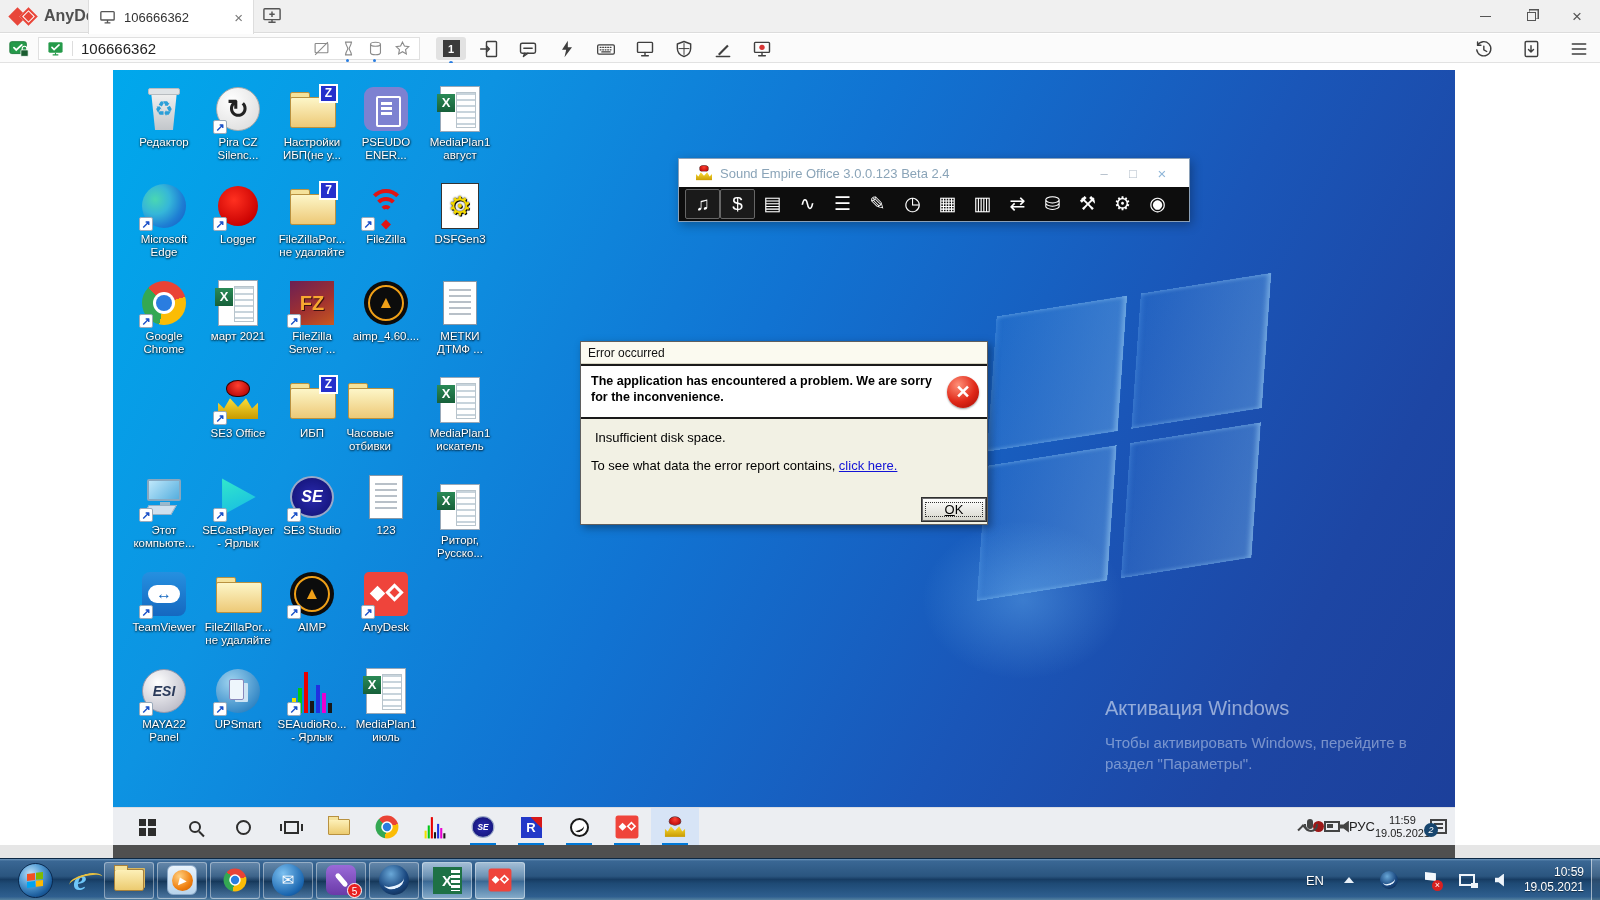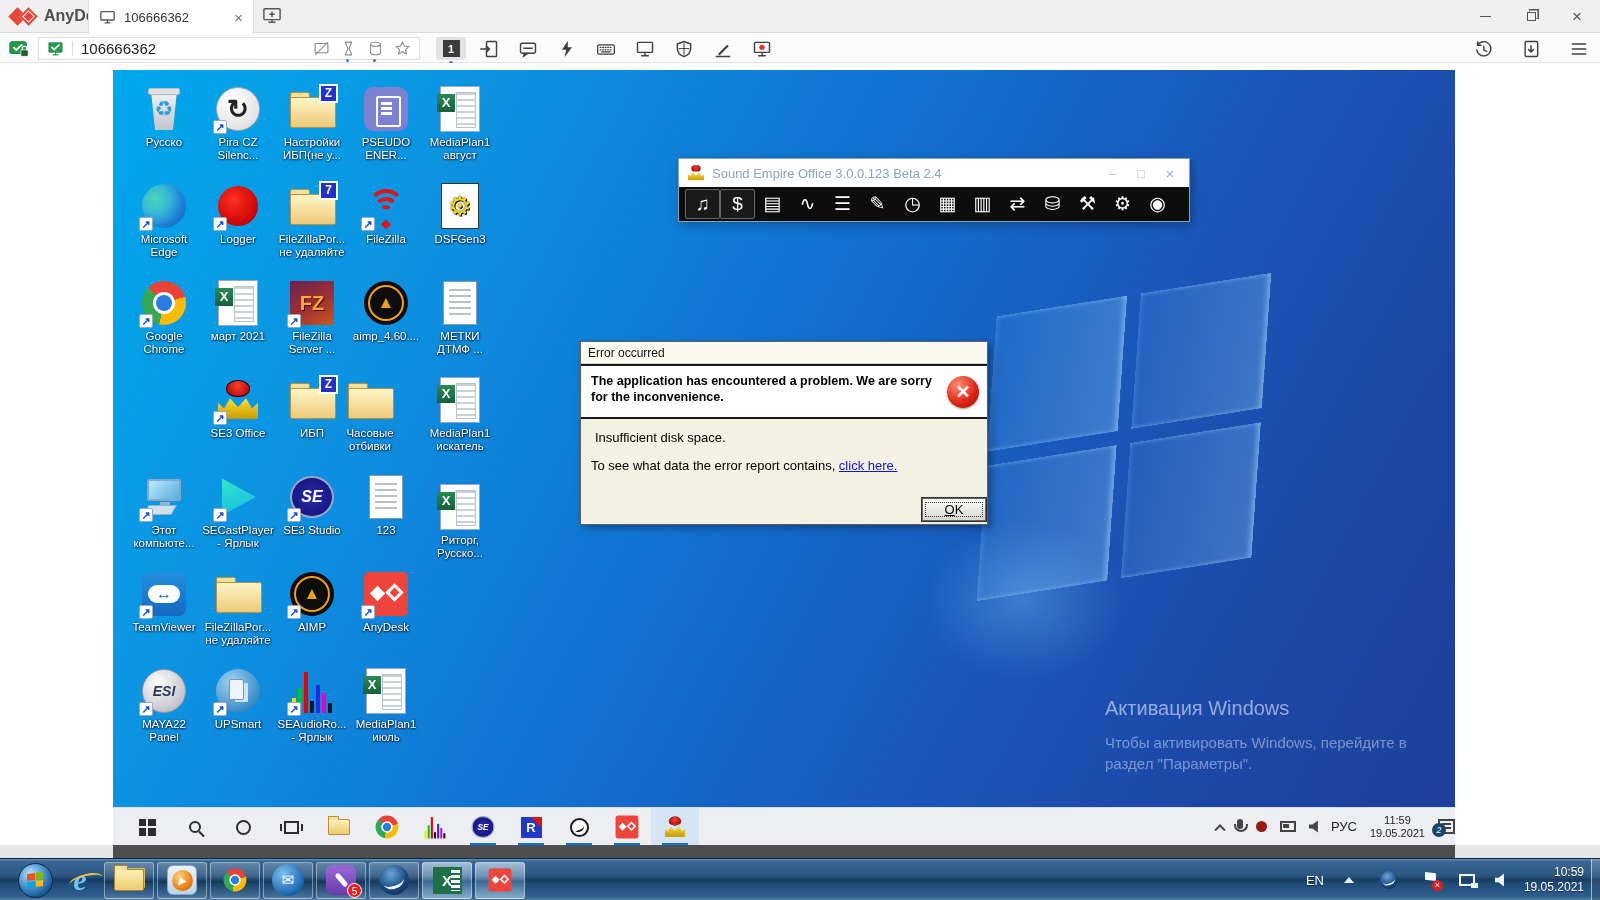--- a/index.html
+++ b/index.html
@@ -140,38 +140,38 @@
   .i-taskview{width:15px;height:13px;border:2px solid #2d2d2d;position:relative;}
   .i-taskview::before{content:"";position:absolute;left:-6px;top:1px;width:2px;height:7px;background:#2d2d2d;}
   .i-taskview::after{content:"";position:absolute;right:-6px;top:1px;width:2px;height:7px;background:#2d2d2d;}
   .sfolder{width:22px;height:16px;background:linear-gradient(#fdf0b8,#eccb70);border:1px solid #b89140;border-radius:1px;position:relative;}
   .sfolder::before{content:"";position:absolute;left:-1px;top:-4px;width:9px;height:3px;background:#f5e29a;border:1px solid #b89140;border-bottom:none;}
   .i-r{width:21px;height:21px;background:#2238c8;position:relative;overflow:hidden;display:flex;align-items:center;justify-content:center;}
   .i-r::before{content:"";position:absolute;right:-7px;top:-7px;width:15px;height:15px;background:#d81818;transform:rotate(45deg);}
   .i-r span{position:relative;color:#fff;font-weight:bold;font-size:13px;z-index:1;}
   .i-pira{width:19px;height:19px;border:2px solid #1a1a1a;border-radius:50%;position:relative;background:#fff;}
   .i-pira::before{content:"";position:absolute;left:2px;top:4px;width:10px;height:6px;border-bottom:2px solid #1a1a1a;border-radius:50%;transform:rotate(-25deg);}
-  .w10tray{margin-left:auto;display:flex;align-items:center;gap:13px;color:#222;justify-content:flex-end;}
+  .w10tray{margin-left:auto;display:flex;align-items:center;padding-right:8px;color:#222;justify-content:flex-end;}
   .i10-chev{width:8px;height:8px;border-left:2px solid #444;border-top:2px solid #444;transform:rotate(45deg) translate(2px,2px);}
   .i10-mic{width:6px;height:10px;background:#444;border-radius:3px;position:relative;margin-bottom:6px;}
   .i10-mic::after{content:"";position:absolute;left:-3px;top:5px;width:10px;height:6px;border:2px solid #444;border-top:none;border-radius:0 0 7px 7px;}
   .i10-dot{width:11px;height:11px;border-radius:50%;background:#9b1818;}
   .i10-net{width:16px;height:11px;border:2px solid #444;position:relative;}
   .i10-net::before{content:"";position:absolute;left:1px;top:1px;width:6px;height:4px;background:#444;}
   .i10-spk{width:9px;height:12px;background:#444;clip-path:polygon(0 33%,40% 33%,100% 0,100% 100%,40% 67%,0 67%);position:relative;}
   .i10-spk::after{content:"";position:absolute;right:-6px;top:1px;width:8px;height:10px;border:2px solid #444;border-left:none;border-top:none;border-bottom:none;border-radius:50%;}
   .i10-lang{font-size:13px;}
   .i10-clock{font-size:11px;line-height:13px;text-align:center;}
   .i10-notif{width:17px;height:15px;border:2px solid #444;position:relative;}
   .i10-notif::before{content:"";position:absolute;left:2px;top:2px;right:2px;height:2px;background:#444;box-shadow:0 4px 0 #444;}
   .nbadge{position:absolute;left:-8px;bottom:-5px;width:14px;height:14px;border-radius:50%;background:#17456e;color:#fff;font-size:9px;line-height:14px;text-align:center;}
 
   
   .sew{position:absolute;left:678px;top:158px;width:512px;border:1px solid #8aa0b8;box-shadow:2px 3px 10px rgba(0,0,0,.3);background:#fff;}
-  .sew-title{height:28px;background:#fff;display:flex;align-items:center;padding:0 8px;gap:7px;}
+  .sew-title{height:28px;background:#fff;display:flex;align-items:center;padding:0 16px;gap:7px;}
   .sew-title .tt{flex:1;font-size:13px;color:#8aa4b8;}
   .sew-title .c{color:#b0bcc8;font-size:13px;width:22px;text-align:center;}
   .sew-title .c.x{color:#8fb6d8;font-size:15px;}
   .aw18{width:18px;height:18px;position:relative;}
   .aw18 .art{position:absolute;left:50%;top:50%;transform:translate(-50%,-50%) scale(.4);}
   .sew-toolbar{height:34px;background:#0d0d0d;display:flex;align-items:center;padding:0 6px;}
   .se-ico{width:35px;height:30px;line-height:30px;text-align:center;font-size:19px;color:#fff;}
   .se-ico.boxed{border:1px solid #666;background:#1a1a1a;border-radius:2px;line-height:28px;}
   .sew-status{height:25px;background:#000;border-top:1px solid #cfcfcf;color:#fff;font-weight:bold;font-size:15px;line-height:24px;padding-left:6px;}
 
@@ -397,21 +397,21 @@
         </div>
       <div class="glow"></div>
 
       <div id="dicons">
           <div class="dicon" style="left: 14px; top: 15px;">
             <span class="dart">
               <span class="art k-recycle">
                 <span class="rec">♻</span>
               </span>
             </span>
-            <span class="dlabel">Русско</span>
+            <span class="dlabel">Редактор</span>
           </div>
           <div class="dicon" style="left: 88px; top: 15px;">
             <span class="dart">
               <span class="art k-refresh">
                 <span class="ref">↻</span>
               </span>
               <span class="sc">↗</span>
             </span>
             <span class="dlabel">Pira CZ
 Silenc...</span>

